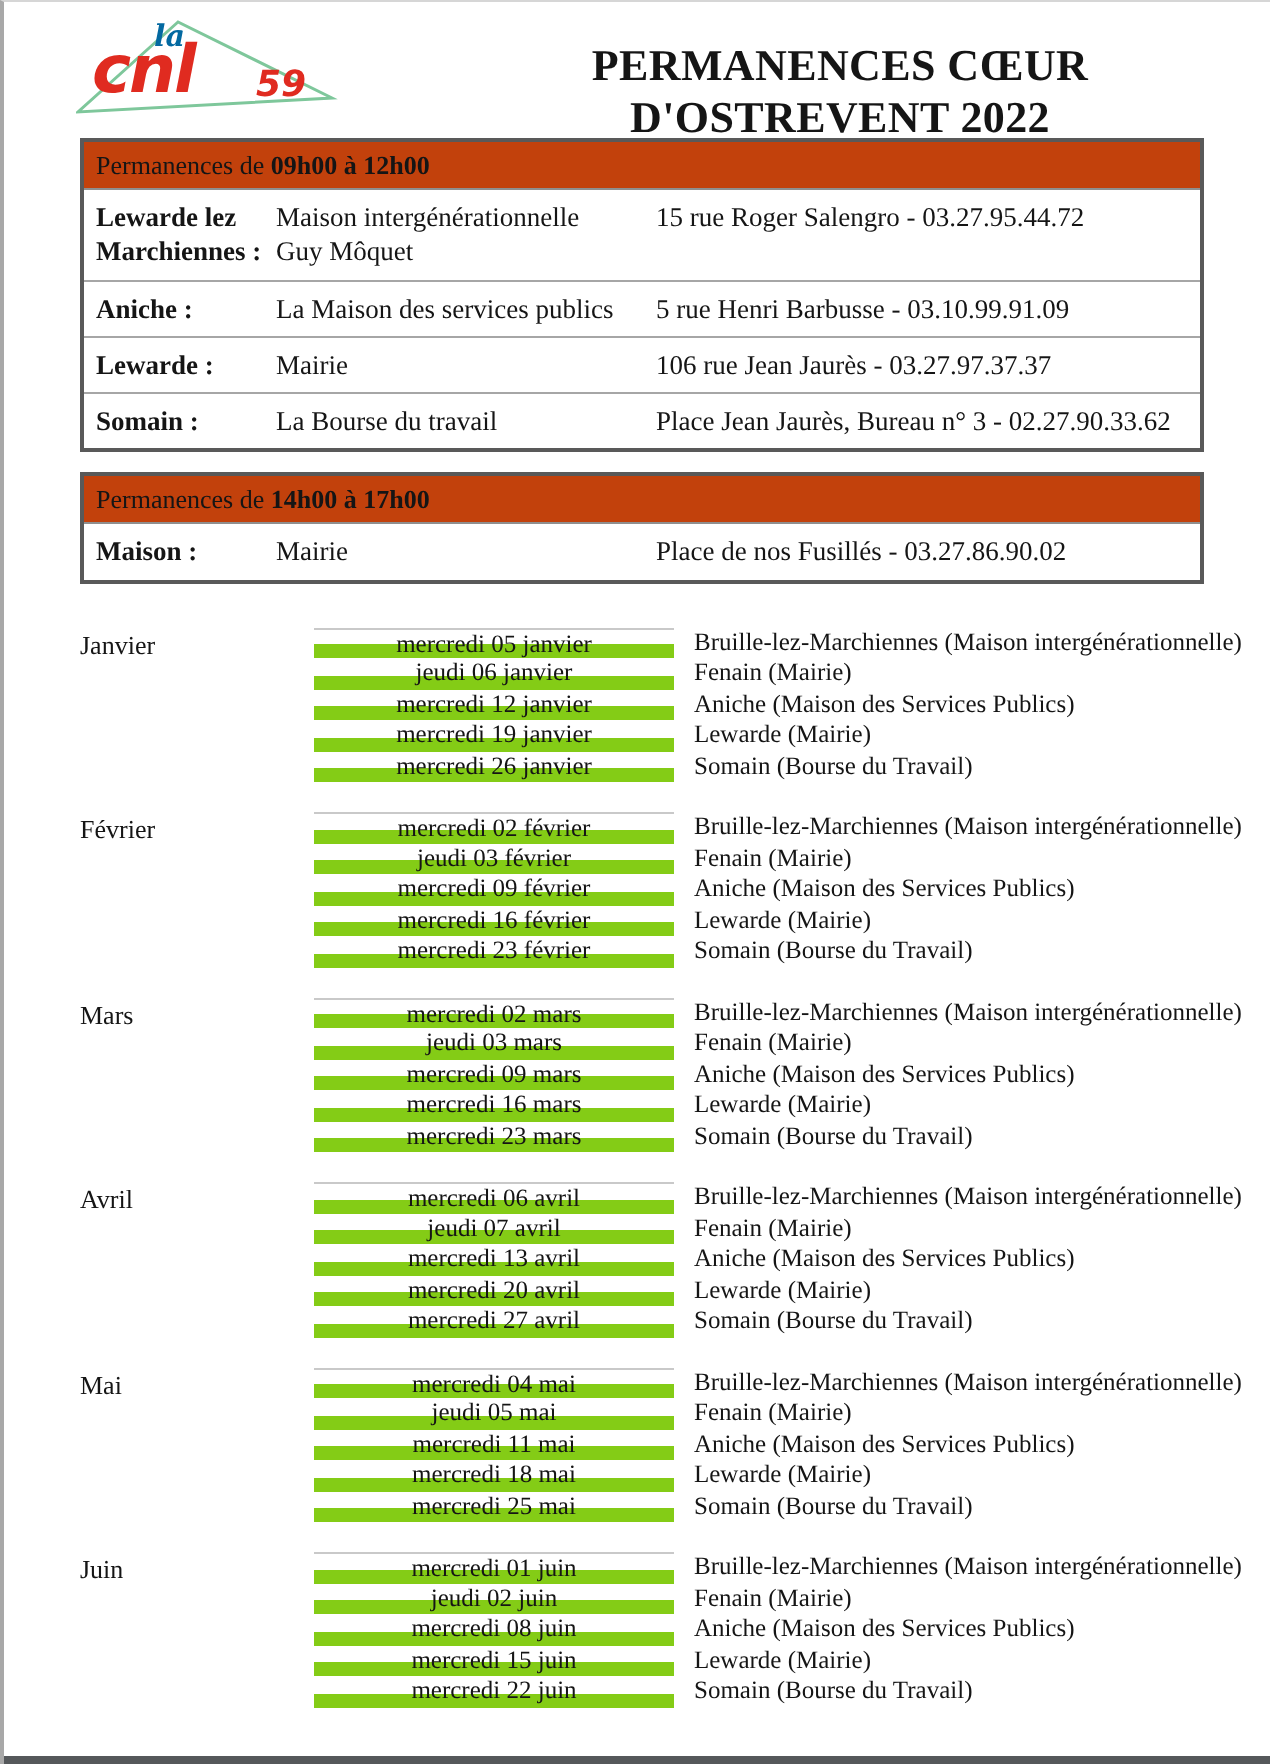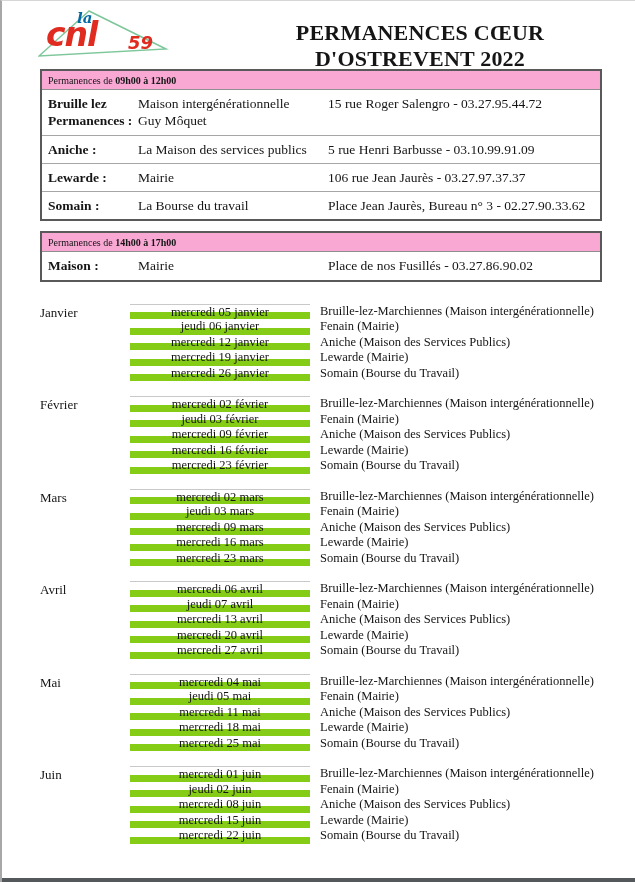--- a/index.html
+++ b/index.html
@@ -42,39 +42,39 @@
   }
 
   
   .tables{margin:2px 0 0 38px;width:562px;}
   .perm-table{
     box-sizing:border-box;width:562px;
     border:2px solid #595959;
     margin-bottom:10px;background:#fff;
   }
   .perm-header{
-    background:#f9a8d4;
-    font-size:10px;
+    background:#c2410c;
+    font-size:13px;
     padding:4px 6px 3px 6px;
     border-bottom:1px solid #8f8f8f;
   }
   .perm-row{
     display:grid;
     grid-template-columns:90px 184px 1fr;
     padding:5px 4px 5px 6px;
     font-size:13.5px;line-height:1.28;
   }
   .perm-row + .perm-row{border-top:1px solid #a6a6a6;}
   .col-city{font-weight:bold;padding-right:4px;}
   .col-venue{padding-right:6px;}
   .col-address{padding-left:6px;}
 
   
   .schedule{margin:22px 0 0 38px;}
-  .month{display:flex;margin-bottom:15px;}
+  .month{display:flex;margin-bottom:15px;gap:27px;}
   .month-label{width:90px;font-size:13px;padding-top:1px;}
   .month-rows{flex:1;}
   .sched-row{display:flex;}
   .sched-date{
     width:180px;height:15.5px;line-height:15px;
     text-align:center;font-size:12.5px;
     border-bottom:7px solid #84cc16;
     box-sizing:border-box;
   }
   .month-rows div.sched-row:first-of-type .sched-date{border-top:1px solid #c9c9c9;}
@@ -103,21 +103,21 @@
   <div class="tables">
 
       <section class="perm-table">
         <div class="perm-header">
           <span>Permanences de</span>
           <b>09h00 à 12h00</b>
         </div>
         <div class="perm-rows">
 
             <div class="perm-row">
-              <div class="col-city">Bruille lez Permanences :</div>
+              <div class="col-city">Lewarde lez Marchiennes :</div>
               <div class="col-venue">Maison intergénérationnelle Guy Môquet</div>
               <div class="col-address">15 rue Roger Salengro - 03.27.95.44.72</div>
             </div>
 
             <div class="perm-row">
               <div class="col-city">Aniche :</div>
               <div class="col-venue">La Maison des services publics</div>
               <div class="col-address">5 rue Henri Barbusse - 03.10.99.91.09</div>
             </div>
 

